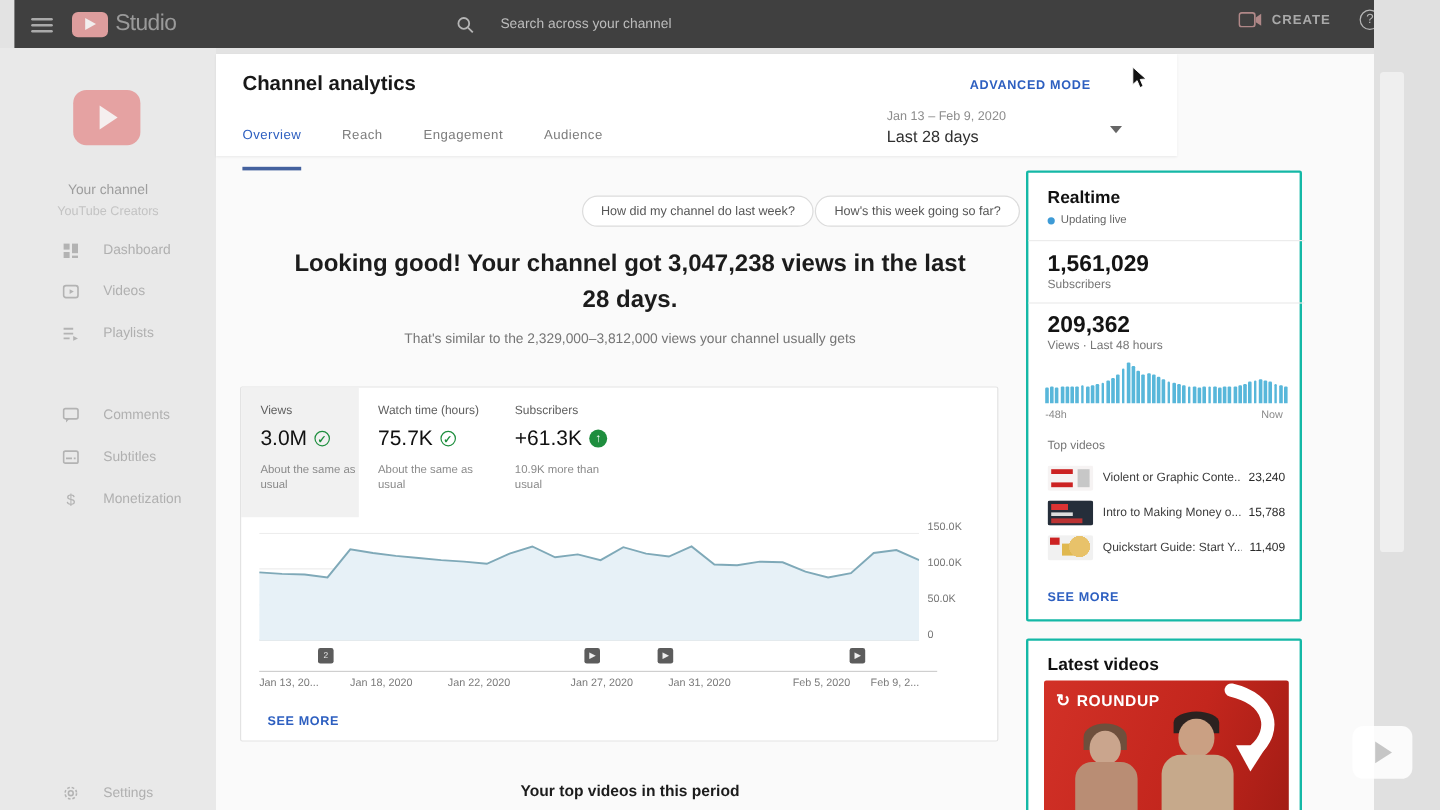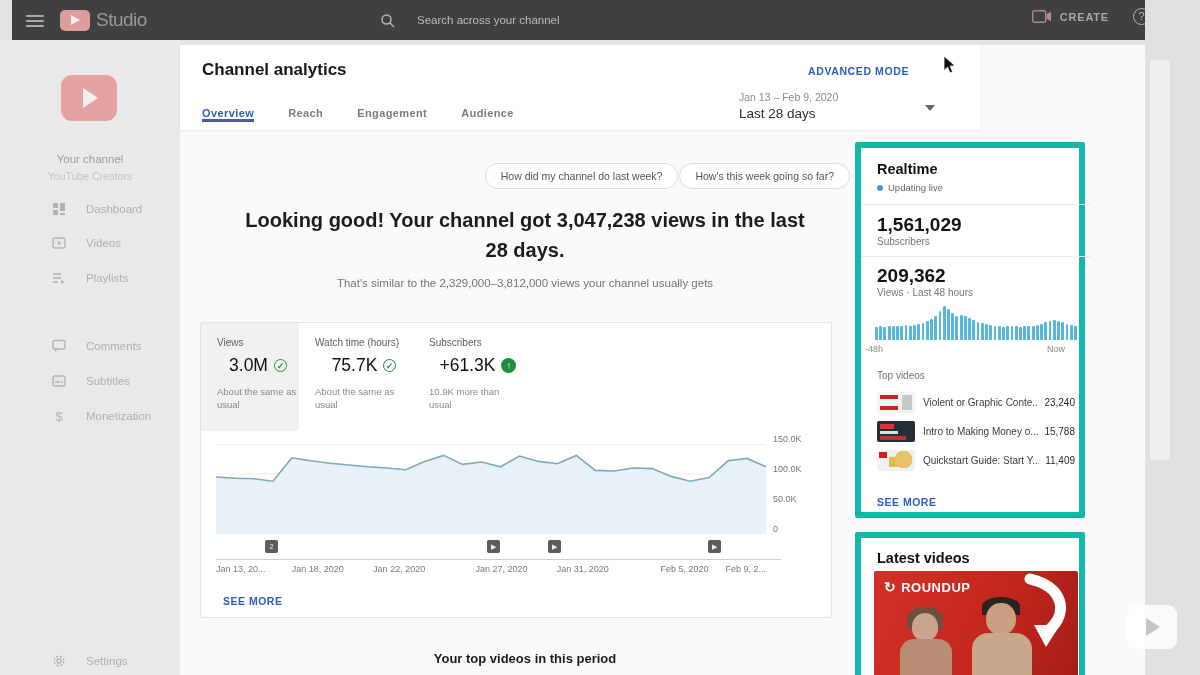--- a/index.html
+++ b/index.html
@@ -31,72 +31,72 @@
   .nav-item { position:absolute; left:0; width:180px; height:34px; display:flex; align-items:center; gap:20px; padding-left:52px; font-size:11.5px; color:#b0b0b0; cursor:pointer; }
   .nav-item svg { flex:0 0 auto; }
   .nav-item.active { background:#e1dede; color:#c08b8b; }
   .nav-settings { top:604px; }
 
   
   .main-panel { position:absolute; left:180px; top:45px; width:965px; height:630px; background:#fafafa; }
   .main-header { position:absolute; left:0; top:0; width:801px; height:85px; background:#fff; box-shadow:0 1px 2px rgba(0,0,0,0.07); }
   .page-title { position:absolute; left:22px; top:15px; font-size:17px; font-weight:bold; color:#181818; }
   .tabs { position:absolute; left:22px; top:62px; display:flex; gap:34px; }
-  .tab { font-size:11px; font-weight:bold; letter-spacing:0.4px; color:#7c7c7c; padding-bottom:0; cursor:pointer; }
+  .tab { font-size:11px; font-weight:normal; letter-spacing:0.4px; color:#7c7c7c; padding-bottom:20px; cursor:pointer; }
   .tab.active { color:#2d5fc0; border-bottom:3px solid #44619e; }
   .advanced-mode { position:absolute; right:72px; top:20px; font-size:10.5px; font-weight:bold; letter-spacing:0.6px; color:#2d5fc0; cursor:pointer; }
   .date-selector { position:absolute; right:62px; top:46px; width:180px; cursor:pointer; }
   .date-range { font-size:10.5px; color:#8d8d8d; }
   .date-preset { font-size:13.5px; color:#2f2f2f; margin-top:3px; }
   .date-caret { position:absolute; right:-16px; top:14px; width:0; height:0; border-left:5px solid transparent; border-right:5px solid transparent; border-top:6px solid #666; }
 
   
   .chips-row { position:absolute; left:20px; top:118px; width:650px; display:flex; justify-content:flex-end; gap:1px; }
   .chip { background:#fff; border:1px solid #dcdcdc; border-radius:15px; padding:6px 15px; font-size:10.5px; color:#565656; cursor:pointer; white-space:nowrap; }
   .headline { position:absolute; left:60px; top:160px; width:570px; text-align:center; font-size:20px; line-height:30px; font-weight:bold; color:#1c1c1c; }
   .subtext { position:absolute; left:20px; top:232px; width:650px; text-align:center; font-size:11.5px; color:#757575; }
 
   
   .metrics-card { position:absolute; left:20px; top:277px; width:632px; height:296px; background:#fff; border:1px solid #e3e3e3; border-radius:2px; }
   .metric-cell { position:absolute; top:0; height:108px; padding:14px 0 0 16px; cursor:pointer; }
   .metric-cell.c0 { left:0; width:98px; background:#f1f1f1; }
   .metric-cell.c1 { left:98px; width:114px; }
   .metric-cell.c2 { left:212px; width:114px; }
   .metric-label { font-size:10px; color:#606060; }
-  .metric-value { font-size:17.5px; font-weight:500; color:#111; margin-top:7px; display:flex; align-items:center; gap:6px;justify-content:center; }
+  .metric-value { font-size:17.5px; font-weight:500; color:#111; margin-top:7px; display:flex; align-items:center; gap:6px; }
   .metric-status { font-size:9.5px; color:#8a8a8a; line-height:13px; margin-top:9px; width:82px; }
   .ok-badge { width:13px; height:13px; border:1.5px solid #1e8e3e; border-radius:50%; color:#1e8e3e; font-size:9px; line-height:12px; text-align:center; font-weight:bold; }
   .up-badge { width:15px; height:15px; background:#1e8e3e; border-radius:50%; color:#fff; font-size:10px; line-height:15px; text-align:center; font-weight:bold; }
 
   .plot-wrap { position:absolute; left:15px; top:121px; width:550px; height:90px; }
   .plot-wrap svg { position:absolute; left:0; top:0; }
   .y-ticks { position:absolute; left:572px; top:116px; width:45px; height:90px; }
   .y-tick { position:absolute; font-size:9px; color:#777; transform:translateY(-50%); }
   .marker-row { position:absolute; left:15px; top:217px; width:550px; height:14px; }
   .chart-marker { position:absolute; top:0; width:13px; height:13px; margin-left:-6px; background:#5c5c5c; border-radius:2px; color:#eee; font-size:7px; line-height:13px; text-align:center; cursor:pointer; }
   .x-axis-line { position:absolute; left:15px; top:236px; width:565px; border-top:1px solid #cfcfcf; }
   .x-labels { position:absolute; left:15px; top:241px; width:550px; height:12px; }
   .x-label { position:absolute; font-size:9px; color:#7a7a7a; white-space:nowrap; }
   .see-more-main { position:absolute; left:22px; top:272px; font-size:10.5px; font-weight:bold; letter-spacing:0.5px; color:#2d5fc0; cursor:pointer; }
 
   .bottom-heading { position:absolute; left:20px; top:606px; width:650px; text-align:center; font-size:13px; font-weight:bold; color:#1c1c1c; }
 
   
-  .card { position:absolute; background:#fff; border:6px solid #14b8a6; border-radius:2px; }
+  .card { position:absolute; background:#fff; border:2px solid #14b8a6; border-radius:2px; }
   .realtime-card { left:675px; top:97px; width:230px; height:376px; }
   .rt-title { position:absolute; left:16px; top:13px; font-size:14.5px; font-weight:bold; color:#111; }
   .rt-live { position:absolute; left:16px; top:34px; font-size:9.5px; color:#666; display:flex; align-items:center; gap:5px; }
   .live-dot { width:6px; height:6px; border-radius:50%; background:#3e9bd6; }
   .rt-div { position:absolute; left:0; width:230px; border-top:1px solid #ececec; }
   .rt-big { position:absolute; left:16px; font-size:19px; font-weight:bold; color:#141414; }
   .rt-small { position:absolute; left:16px; font-size:10px; color:#767676; }
   .rt-bars { position:absolute; left:14px; top:158px; width:202px; height:34px; display:flex; align-items:flex-end; gap:1.4px; }
   .rt-bar { flex:1 1 auto; background:#58b7da; border-radius:1px 1px 0 0; }
   .rt-axis { position:absolute; font-size:9px; color:#8a8a8a; top:196px; }
-  .rt-axis.left { left:4px; } .rt-axis.right { right:14px; }
+  .rt-axis.left { left:14px; } .rt-axis.right { right:14px; }
   .rt-topvideos-label { position:absolute; left:16px; top:222px; font-size:10px; color:#767676; }
   .video-row { position:absolute; left:16px; width:198px; height:24px; display:flex; align-items:center; cursor:pointer; }
   .v-thumb { width:38px; height:21px; border-radius:2px; flex:0 0 auto; }
   .v-thumb.t0 { background:linear-gradient(#c22 0 0) 3px 3px/18px 4px no-repeat, linear-gradient(#c22 0 0) 3px 14px/18px 4px no-repeat, linear-gradient(#c7c7c7 0 0) 25px 3px/10px 15px no-repeat, #f6f3f3; }
   .v-thumb.t1 { background:linear-gradient(#d33 0 0) 3px 3px/14px 5px no-repeat, linear-gradient(#ddd 0 0) 3px 10px/18px 3px no-repeat, linear-gradient(#b33 0 0) 3px 15px/26px 4px no-repeat, #252e3a; }
   .v-thumb.t2 { background:radial-gradient(circle at 70% 45%, #e8c26a 0 30%, transparent 31%), linear-gradient(#e0b84f 0 0) 55% 65%/16px 10px no-repeat, linear-gradient(#c22 0 0) 2px 2px/8px 6px no-repeat, #f1f1f1; }
   .v-title { font-size:10px; color:#3d3d3d; margin-left:8px; white-space:nowrap; overflow:hidden; flex:1 1 auto; }
   .v-views { font-size:10px; font-weight:500; color:#2b2b2b; margin-left:6px; }
   .rt-see-more { position:absolute; left:16px; top:348px; font-size:10.5px; font-weight:bold; letter-spacing:0.5px; color:#2d5fc0; cursor:pointer; }
 

